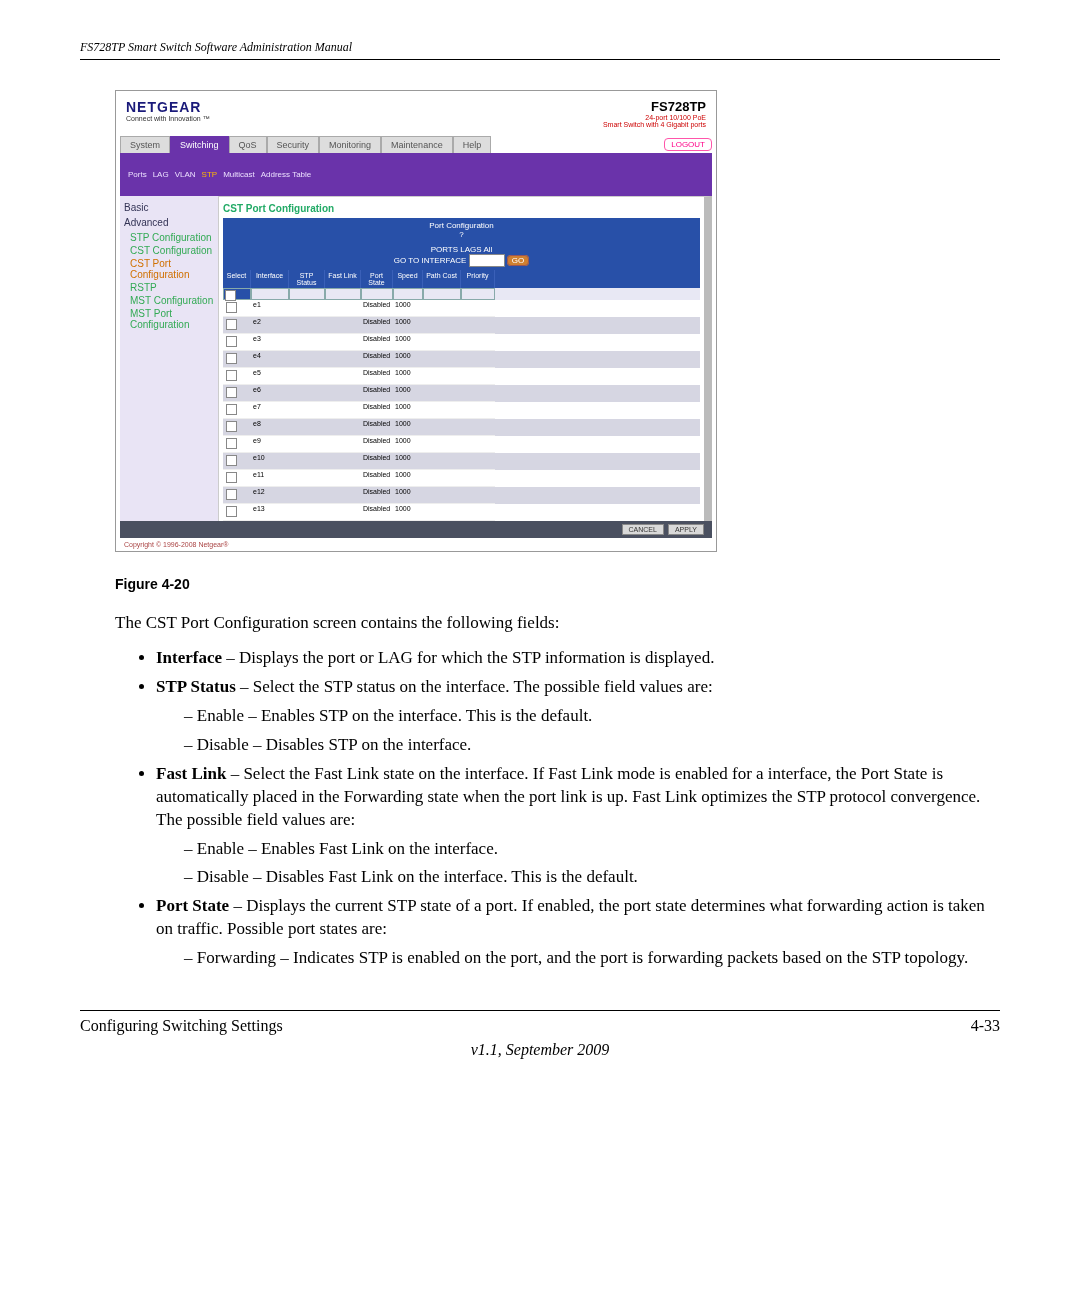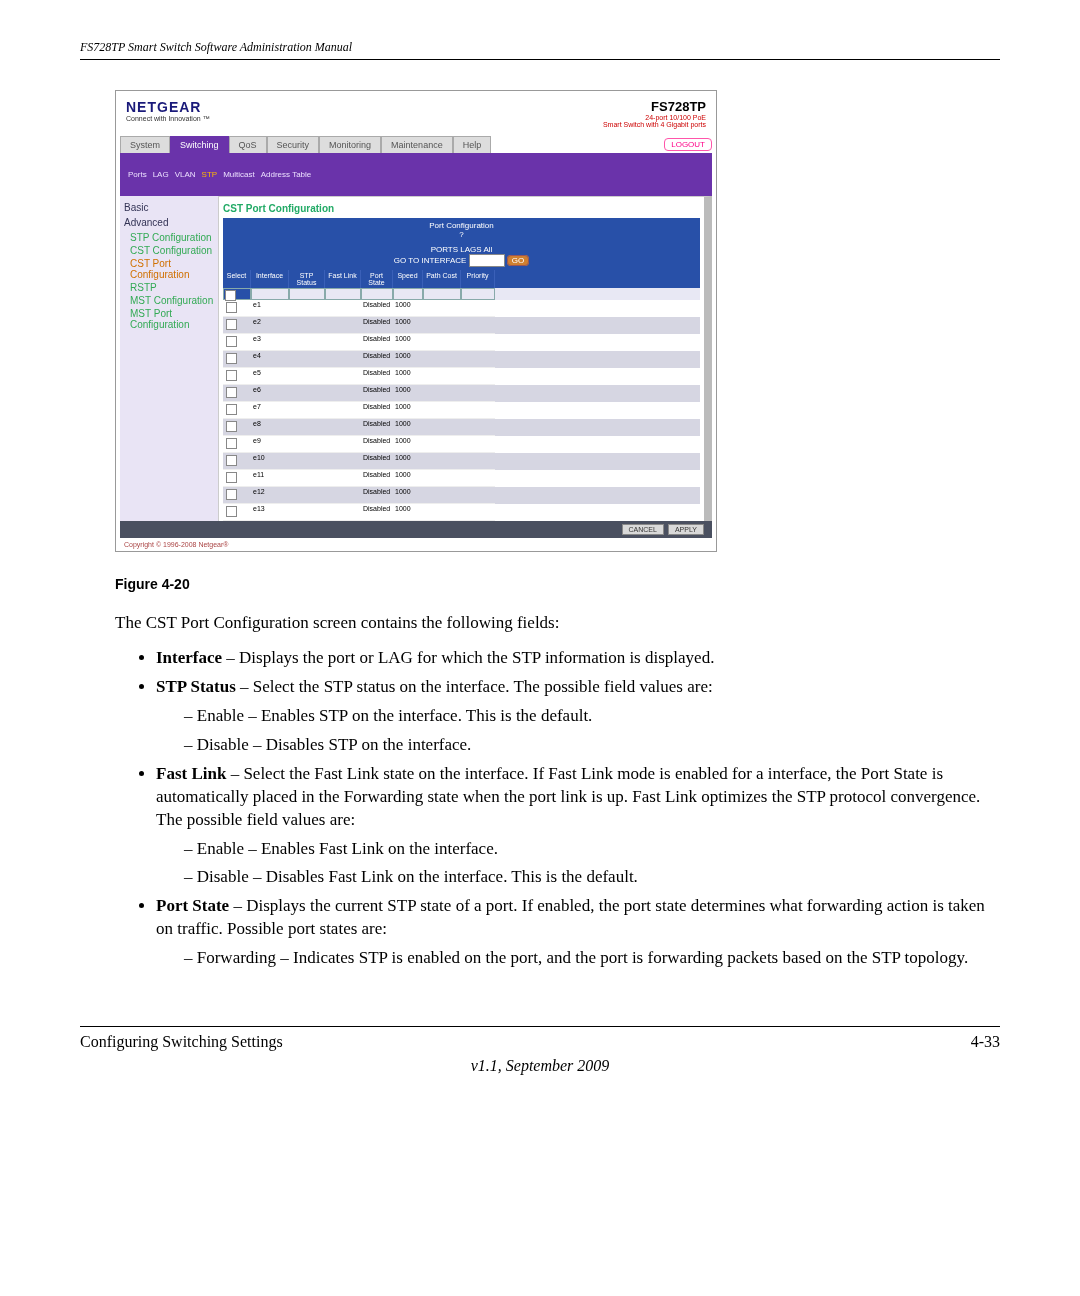--- a/index.html
+++ b/index.html
@@ -118,21 +118,21 @@
 
   .figlabel { font-weight: bold; font-size: 14px; margin: 24px 0 20px 35px; font-family: Arial, sans-serif; }
   .bodytext { margin: 12px 0 12px 35px; font-size: 17px; line-height: 1.35; }
   ul.outer { list-style: disc; padding-left: 68px; margin: 6px 8px; }
   ul.outer > li { margin: 6px 0; font-size: 17px; line-height: 1.35; }
   ul.inner { list-style: none; padding-left: 28px; margin: 6px 0; }
   ul.inner > li::before { content: "–  "; }
   ul.inner > li { margin: 6px 0; font-size: 17px; line-height: 1.35; }
   .footer {
     border-top: 1px solid #000;
-    margin-top: 56px;
+    margin-top: 40px;
     padding-top: 6px;
     font-size: 16px;
   }
   .foot-row { display:flex; justify-content: space-between; }
   .foot-ver { text-align:center; font-style: italic; margin-top: 6px; }
 </style>
 </head>
 <body>
 
 <div class="header-line">FS728TP Smart Switch Software Administration Manual</div>

